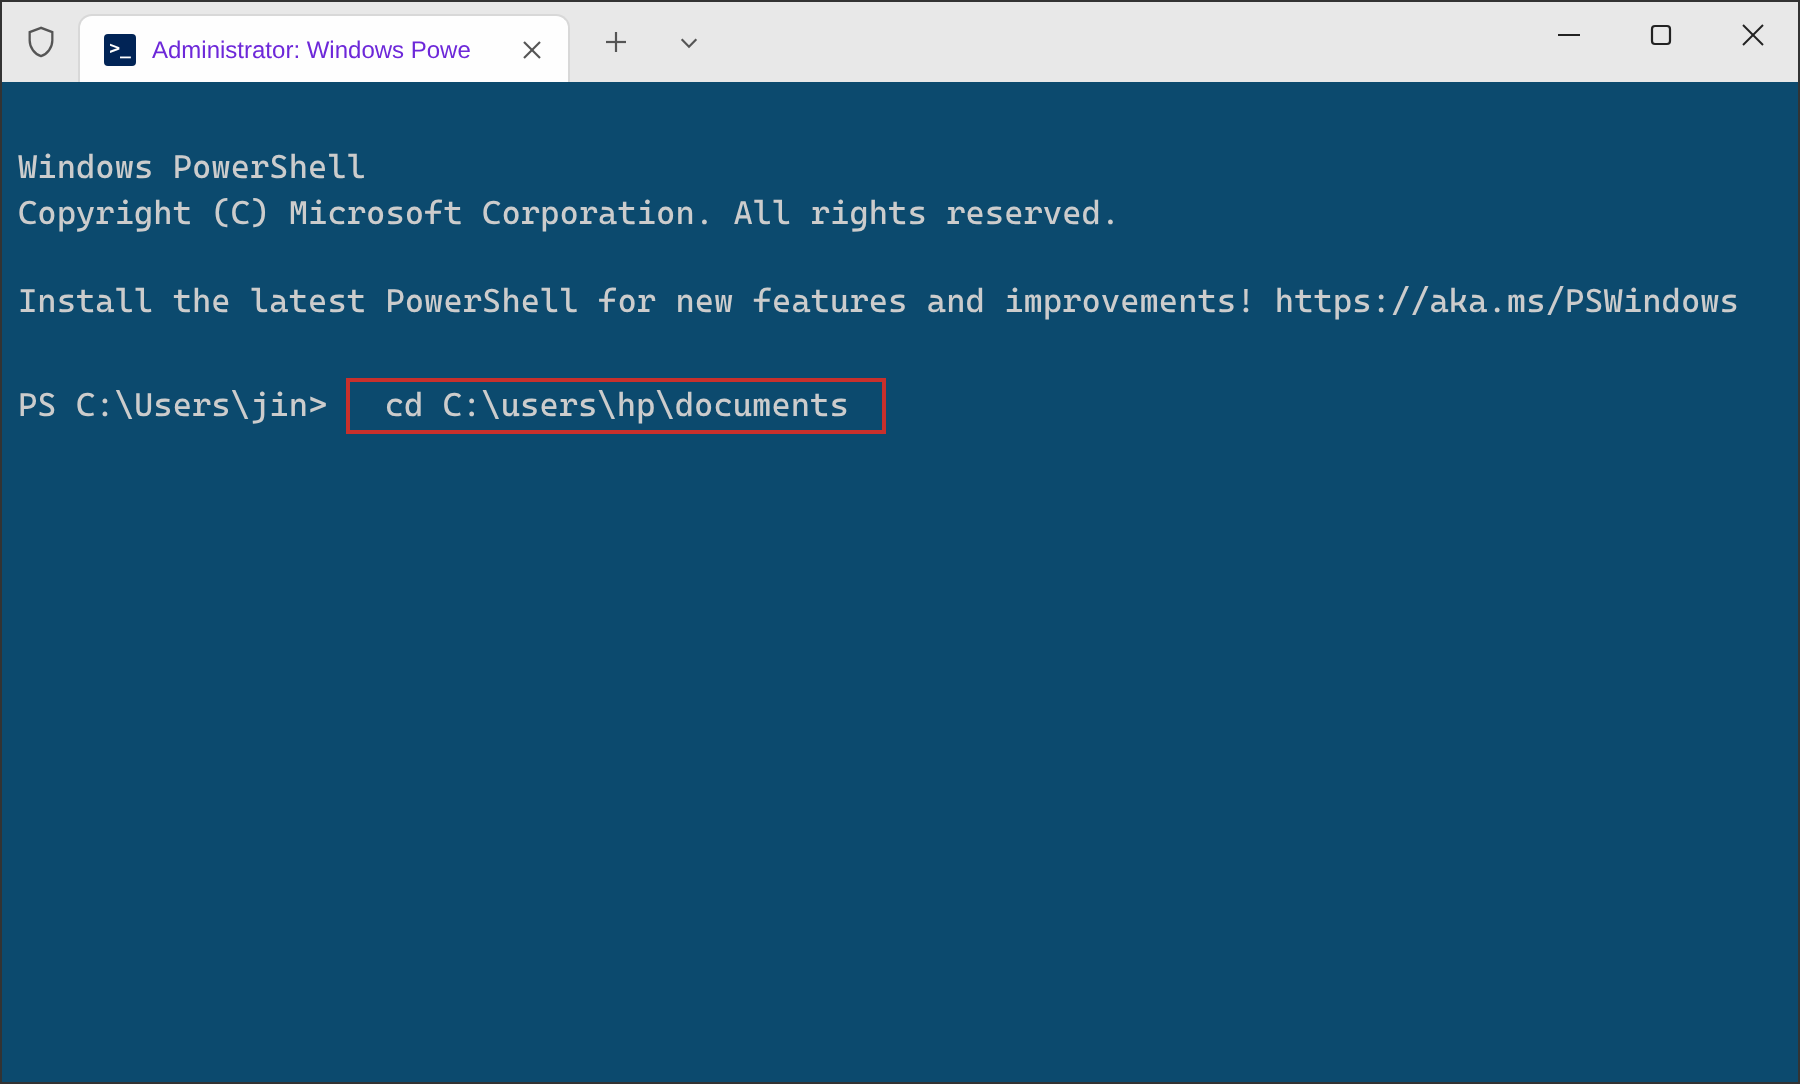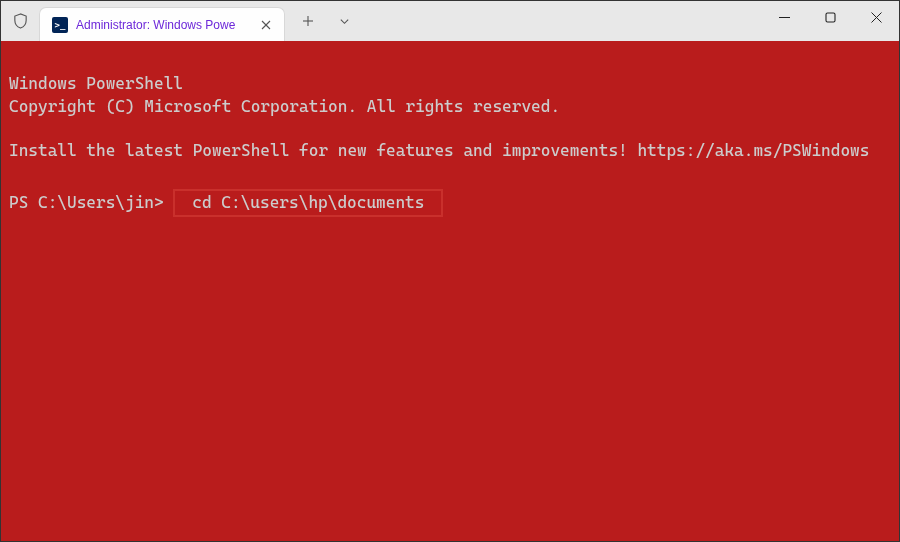--- a/index.html
+++ b/index.html
@@ -102,21 +102,21 @@
     .win-btn {
       width: 46px;
       height: 32px;
       display: flex;
       align-items: center;
       justify-content: center;
       color: #222;
       cursor: pointer;
     }
     .terminal {
-      background: #b91c1c;
+      background: #0c4a6e;
       height: calc(100% - 40px);
       padding: 10px 8px;
       font-family: Consolas, "Cascadia Mono", monospace;
       font-size: 16.5px;
       line-height: 1.35;
       color: #cccccc;
       white-space: pre-wrap;
       word-break: break-all;
     }
     .prompt-line {

